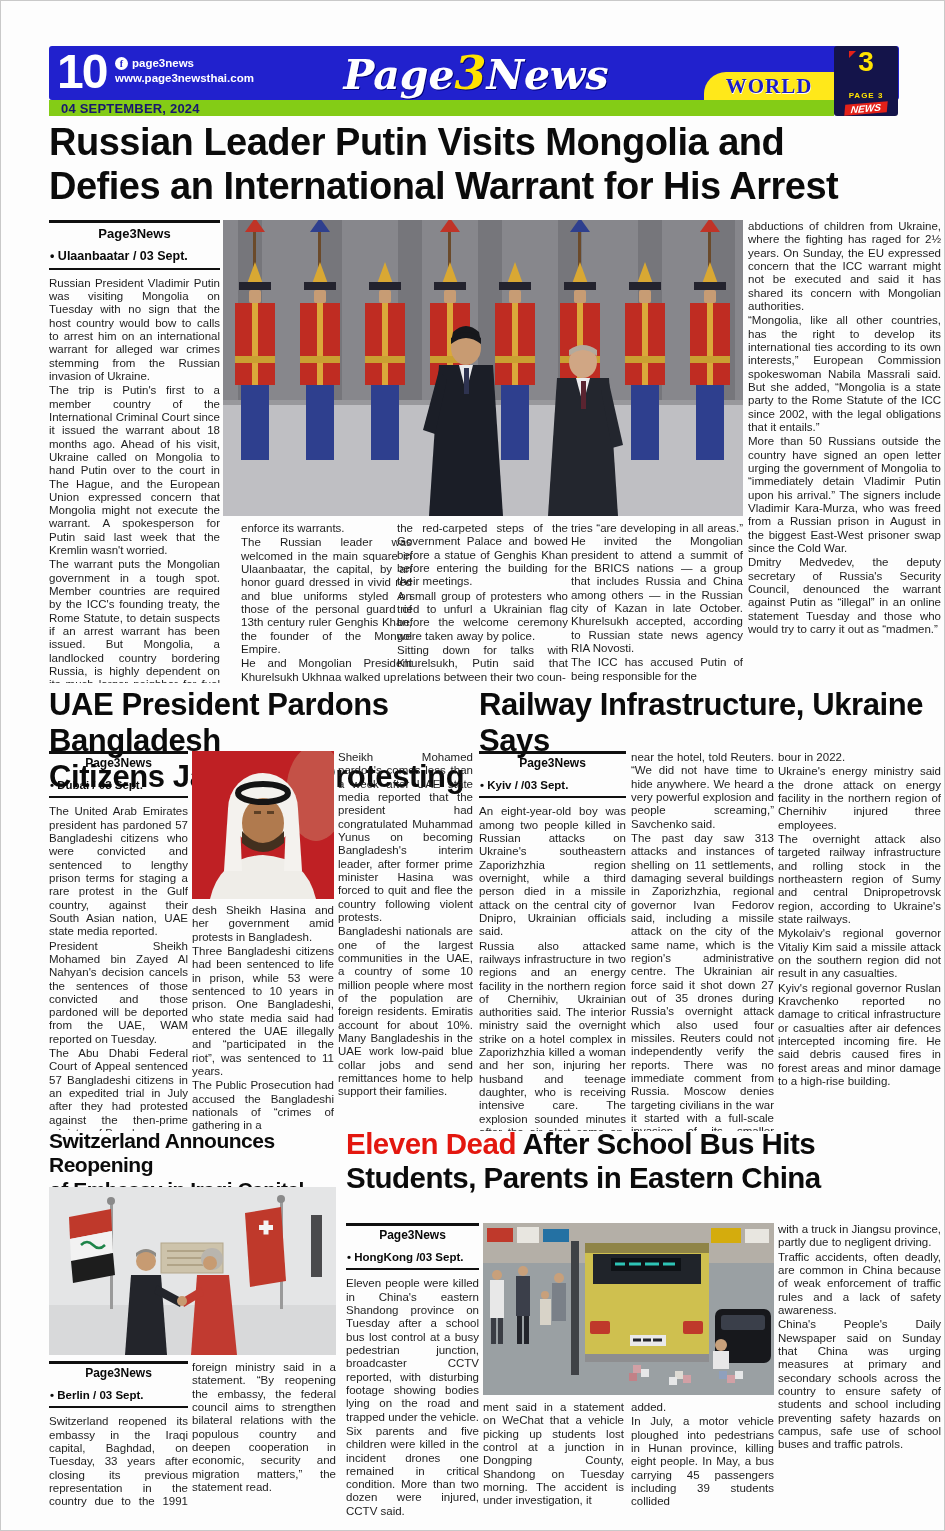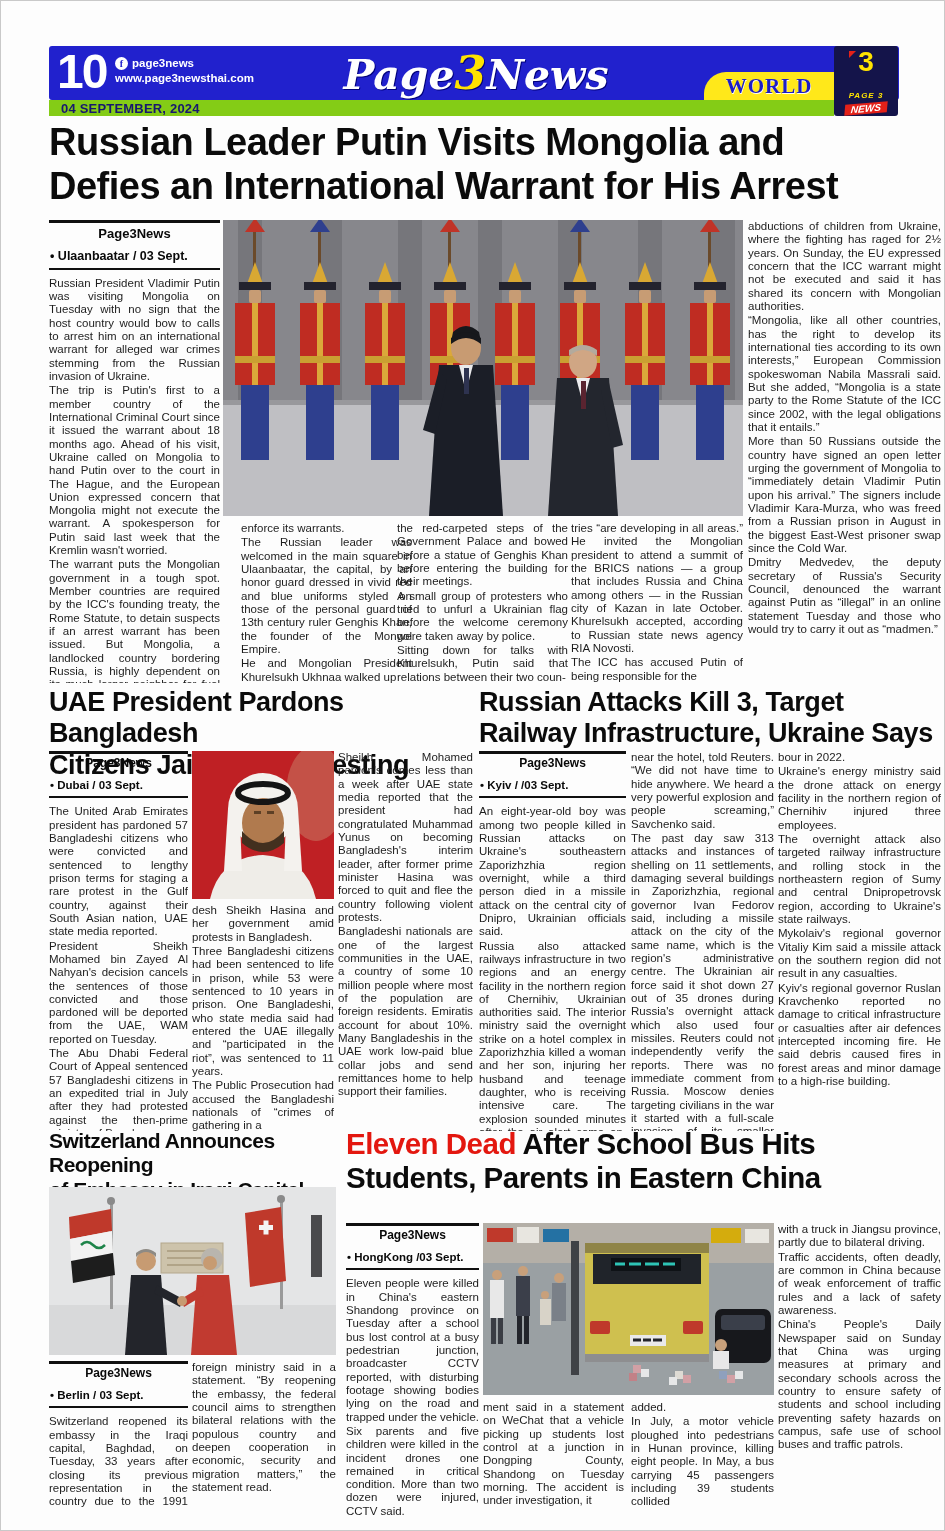--- a/index.html
+++ b/index.html
@@ -25,28 +25,28 @@
   .world-tab span { font-family:"Liberation Serif", serif; font-weight:bold; font-size:21px;
                     color:#1d1dc4; letter-spacing:1px; text-shadow:0.5px 0.5px 0 #ffffff; }
   .date-strip { left:48px; top:99px; width:785px; height:16px; background:#84cc16;
                 display:flex; align-items:center; }
   .date-strip span { font-size:13px; font-weight:bold; color:#17176e; padding-left:12px; letter-spacing:0.2px; }
   .logo-box { left:833px; top:45px; width:64px; height:70px; background:#14144a; border-radius:3px;
               display:flex; flex-direction:column; align-items:center; justify-content:center; z-index:4; }
   .logo3 { color:#ffe300; font-size:28px; font-weight:bold; line-height:26px; position:relative; }
   .logo3::before { content:""; position:absolute; left:-9px; top:2px; width:0; height:0;
                    border-left:7px solid #e32119; border-bottom:7px solid transparent; }
-  .logo-page { color:#ffe300; font-size:8px; font-weight:bold; letter-spacing:1px; margin-top:16px;font-style:italic; }
+  .logo-page { color:#ffe300; font-size:8px; font-weight:bold; letter-spacing:1px; margin-top:16px; }
   .logo-news { background:#e32119; color:#fff; font-style:italic; font-weight:bold; font-size:10px;
                padding:0 6px; margin-top:3px; transform:skewX(-10deg) rotate(-5deg); }
 
   
   .headline { font-weight:bold; color:#0b0b0b; text-align:left; letter-spacing:-0.5px; line-height:1.16; }
   .h-putin { font-size:38px; }
-  .h-mid   { font-size:27px; letter-spacing:-0.4px; }
+  .h-mid   { font-size:31px; letter-spacing:-0.4px; }
   .h-swiss { font-size:21px; }
   .h-china { font-size:29.5px; }
   .red-words { color:#e3170f; }
 
   .col { font-size:11.5px; line-height:1.16; text-align:justify; overflow:hidden; color:#1d1d1d; }
   .col p { margin:0 0 1px 0; }
 
   .dateline { border-top:3px solid #101010; border-bottom:2px solid #101010;
               padding:3px 1px 4px 1px; margin-bottom:7px; }
   .dl-src { text-align:center; font-weight:bold; font-size:13px; color:#090909; }
@@ -293,21 +293,20 @@
       </div>
   </div>
   <div class="abs col" style="left:337px; top:750px; width:135px; height:380px;">
     <div>
         <p>Sheikh Mohamed pardon's comes less than a week after UAE state media reported that the president had congratulated Muhammad Yunus on becoming Bangladesh's interim leader, after former prime minister Hasina was forced to quit and flee the country following violent protests.</p>
         <p>Bangladeshi nationals are one of the largest communities in the UAE, a country of some 10 million people where most of the population are foreign residents. Emiratis account for about 10%. Many Bangladeshis in the UAE work low-paid blue collar jobs and send remittances home to help support their families.</p>
       </div>
   </div>
 
   <div class="abs headline h-mid" style="left:478px; top:686px; width:462px;">
-    <div>Russian Attacks Kill 3, Target</div>
     <div>Railway Infrastructure, Ukraine Says</div>
   </div>
 
   <div class="abs col" style="left:478px; top:750px; width:147px; height:380px;">
     <div class="dateline dl-sm">
       <div class="dl-src">Page3News</div>
       <div class="dl-place">• Kyiv / /03 Sept.</div>
     </div>
     <div>
         <p>An eight-year-old boy was among two people killed in Russian attacks on Ukraine's southeastern Zaporizhzhia region overnight, while a third person died in a missile attack on the central city of Dnipro, Ukrainian officials said.</p>
@@ -467,19 +466,19 @@
       </div>
   </div>
   <div class="abs col" style="left:630px; top:1400px; width:143px; height:118px;">
     <div>
         <p>added.</p>
         <p>In July, a motor vehicle ploughed into pedestrians in Hunan province, killing eight people. In May, a bus carrying 45 passengers including 39 students collided</p>
       </div>
   </div>
   <div class="abs col" style="left:777px; top:1222px; width:163px; height:296px;">
     <div>
-        <p>with a truck in Jiangsu province, partly due to bilateral driving.</p>
+        <p>with a truck in Jiangsu province, partly due to negligent driving.</p>
         <p>Traffic accidents, often deadly, are common in China because of weak enforcement of traffic rules and a lack of safety awareness.</p>
         <p>China's People's Daily Newspaper said on Sunday that China was urging measures at primary and secondary schools across the country to ensure safety of students and school including preventing safety hazards on campus, safe use of school buses and traffic patrols.</p>
       </div>
   </div>
 
 </div>
 
 </body></html>

